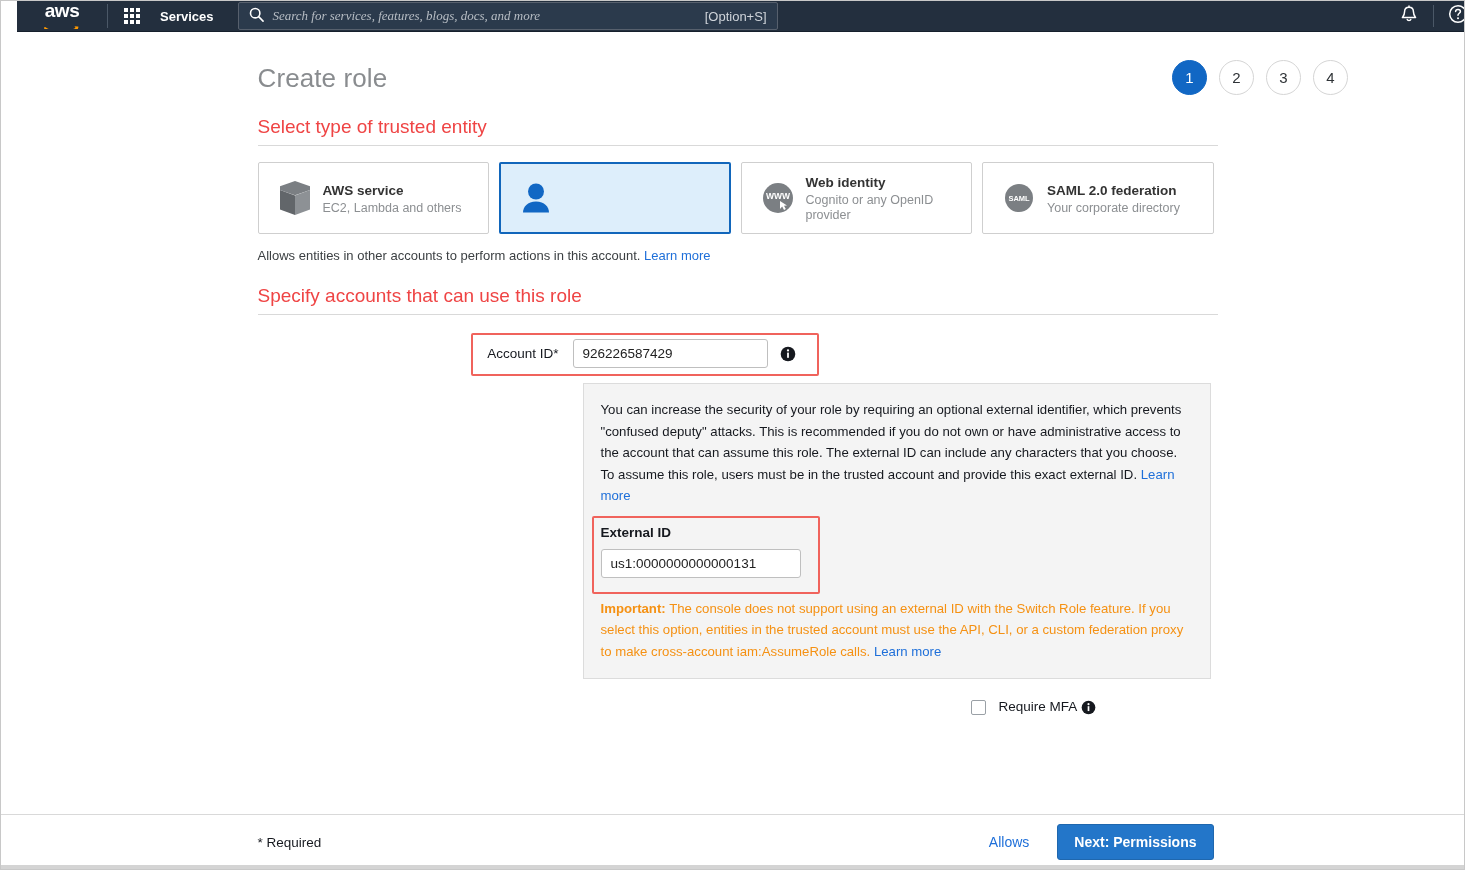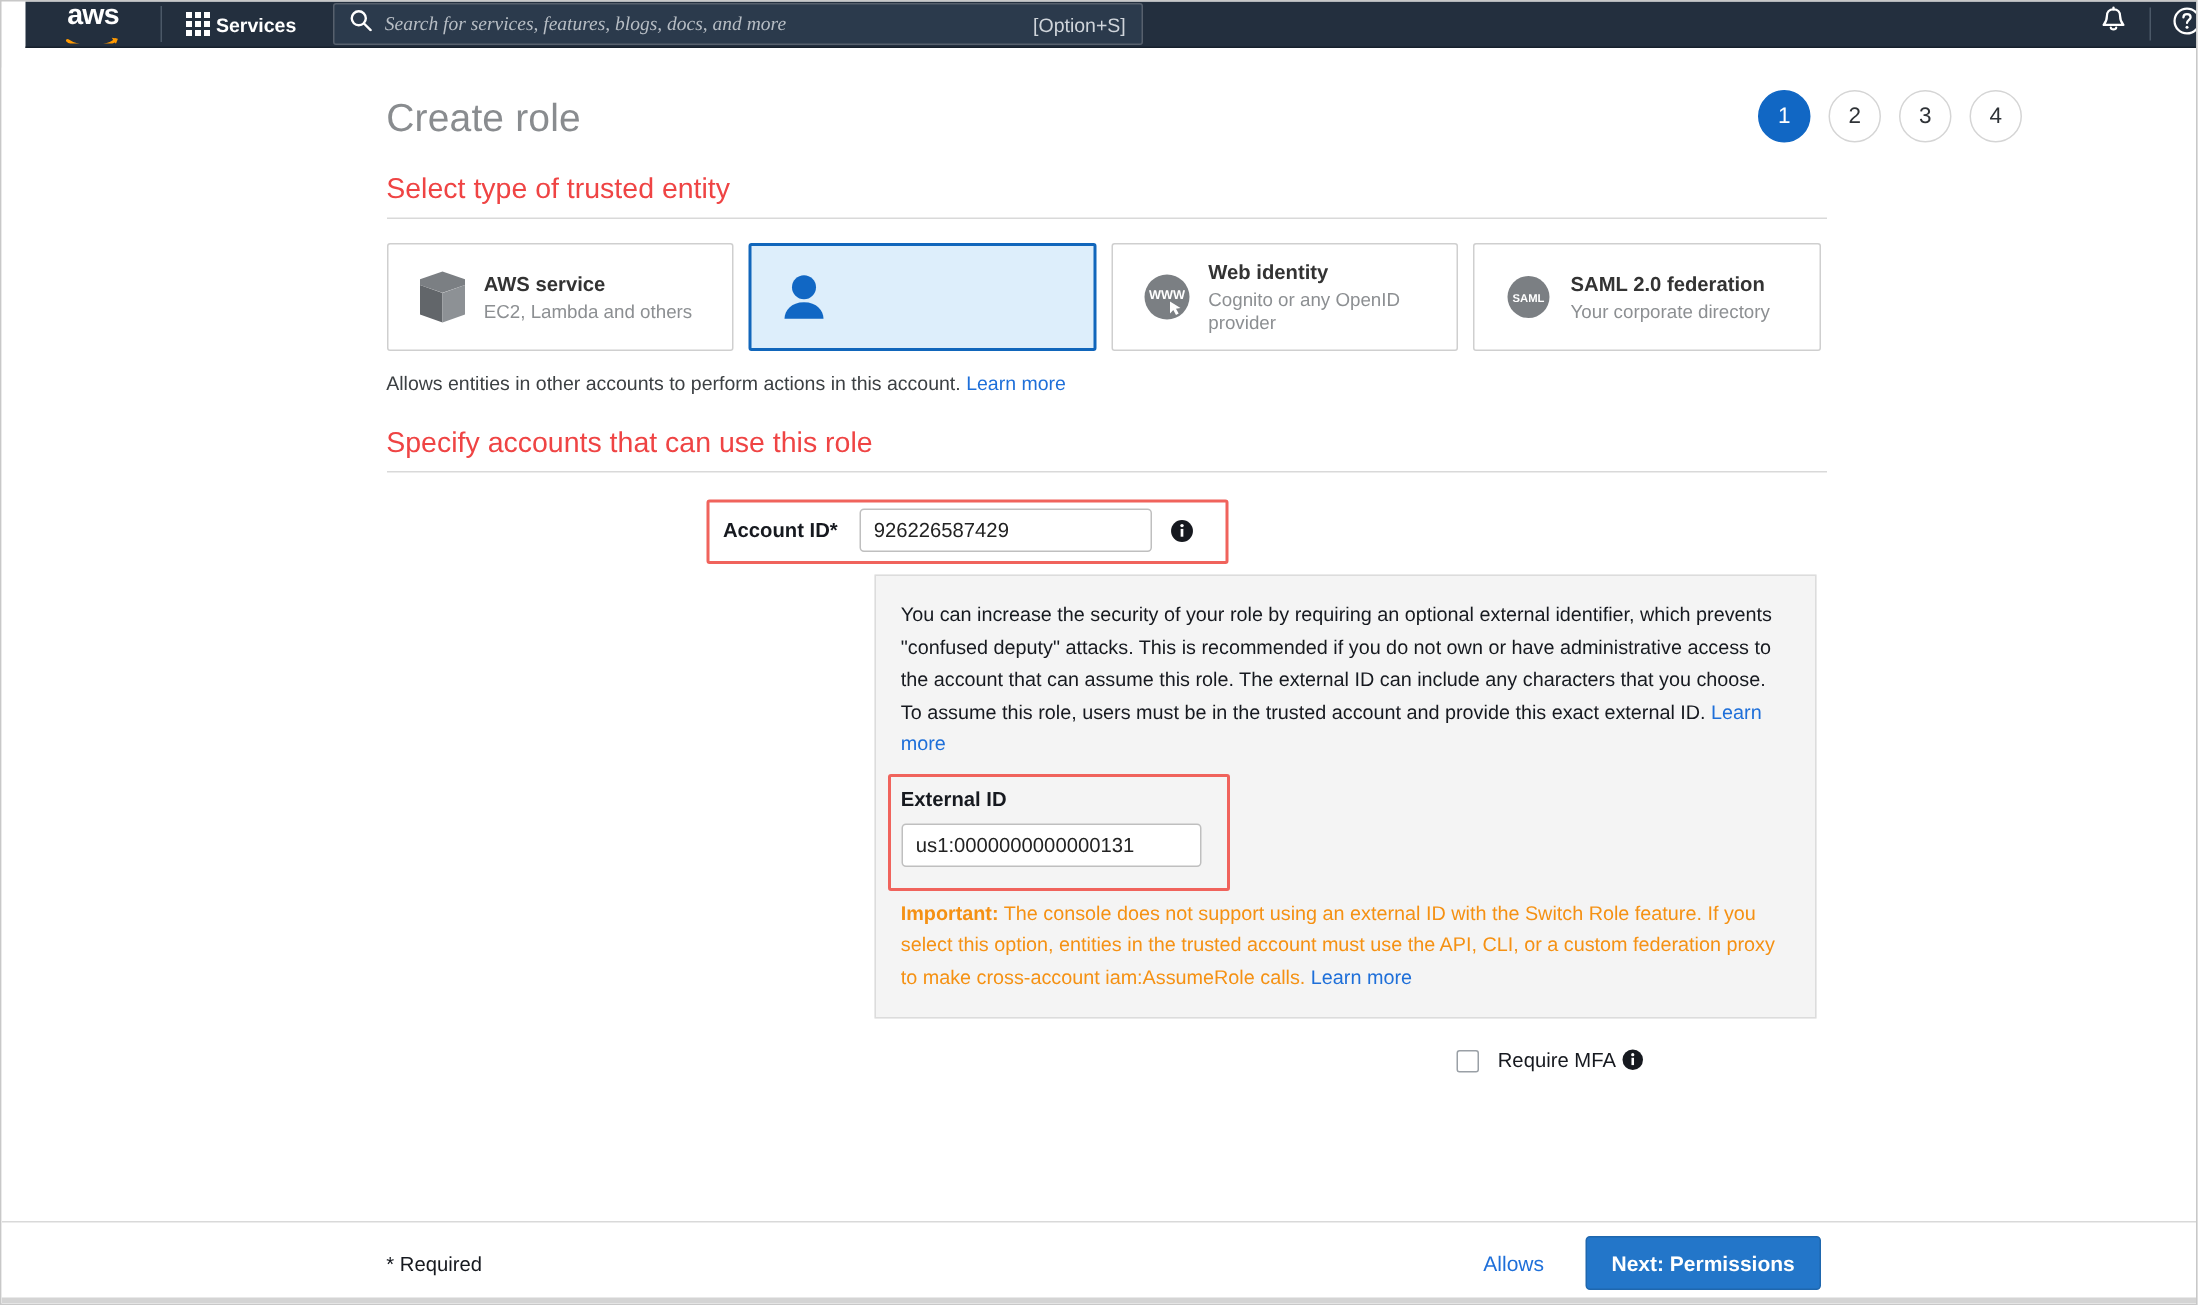--- a/index.html
+++ b/index.html
@@ -33,21 +33,21 @@
     color: #ffffff; font-size: 19px; font-weight: bold;
     letter-spacing: -0.5px; line-height: 16px;
   }
   .aws-logo .swoosh {
     width: 36px; height: 9px; margin-top: 1px; overflow: hidden;
   }
   .nav-sep {
     width: 1px; height: 24px; background: #4b5867; margin: 0 14px;
   }
   .services-btn {
-    display: flex; align-items: center; gap: 4px; cursor: pointer;
+    display: flex; align-items: center; gap: 20px; cursor: pointer;
     padding: 4px 2px;
   }
   .grid-icon {
     display: grid; grid-template-columns: repeat(3, 4px);
     grid-template-rows: repeat(3, 4px); gap: 2px;
   }
   .grid-icon i { background: #ffffff; display: block; width: 4px; height: 4px; }
   .services-label { color: #ffffff; font-size: 13px; font-weight: bold; }
   .searchbox {
     margin-left: 22px; width: 540px; height: 28px;
@@ -105,21 +105,21 @@
   .card.selected .card-sub { color: #7b8086; }
 
   .helptext { font-size: 13px; color: #3c4043; margin-top: 14px; }
   a.link { color: #1e6fd9; text-decoration: none; cursor: pointer; }
 
   
   .form-area { margin-top: 18px; position: relative; }
   .row { display: flex; align-items: flex-start; }
   .row-label {
     width: 315px; text-align: right; padding-right: 14px;
-    font-size: 13.5px; font-weight: bold; color: #16191f;
+    font-size: 13.5px; font-weight: normal; color: #16191f;
     line-height: 30px;
   }
   .txt-input {
     width: 200px; height: 29px; border: 1px solid #bfbfbf;
     border-radius: 3px; background: #fff; font-size: 13.5px;
     color: #222; padding: 0 9px; font-family: "Liberation Sans", sans-serif;
     outline: none;
   }
   .acct-input { width: 195px; }
   .info-dot { margin-left: 12px; margin-top: 7px; cursor: pointer; }

